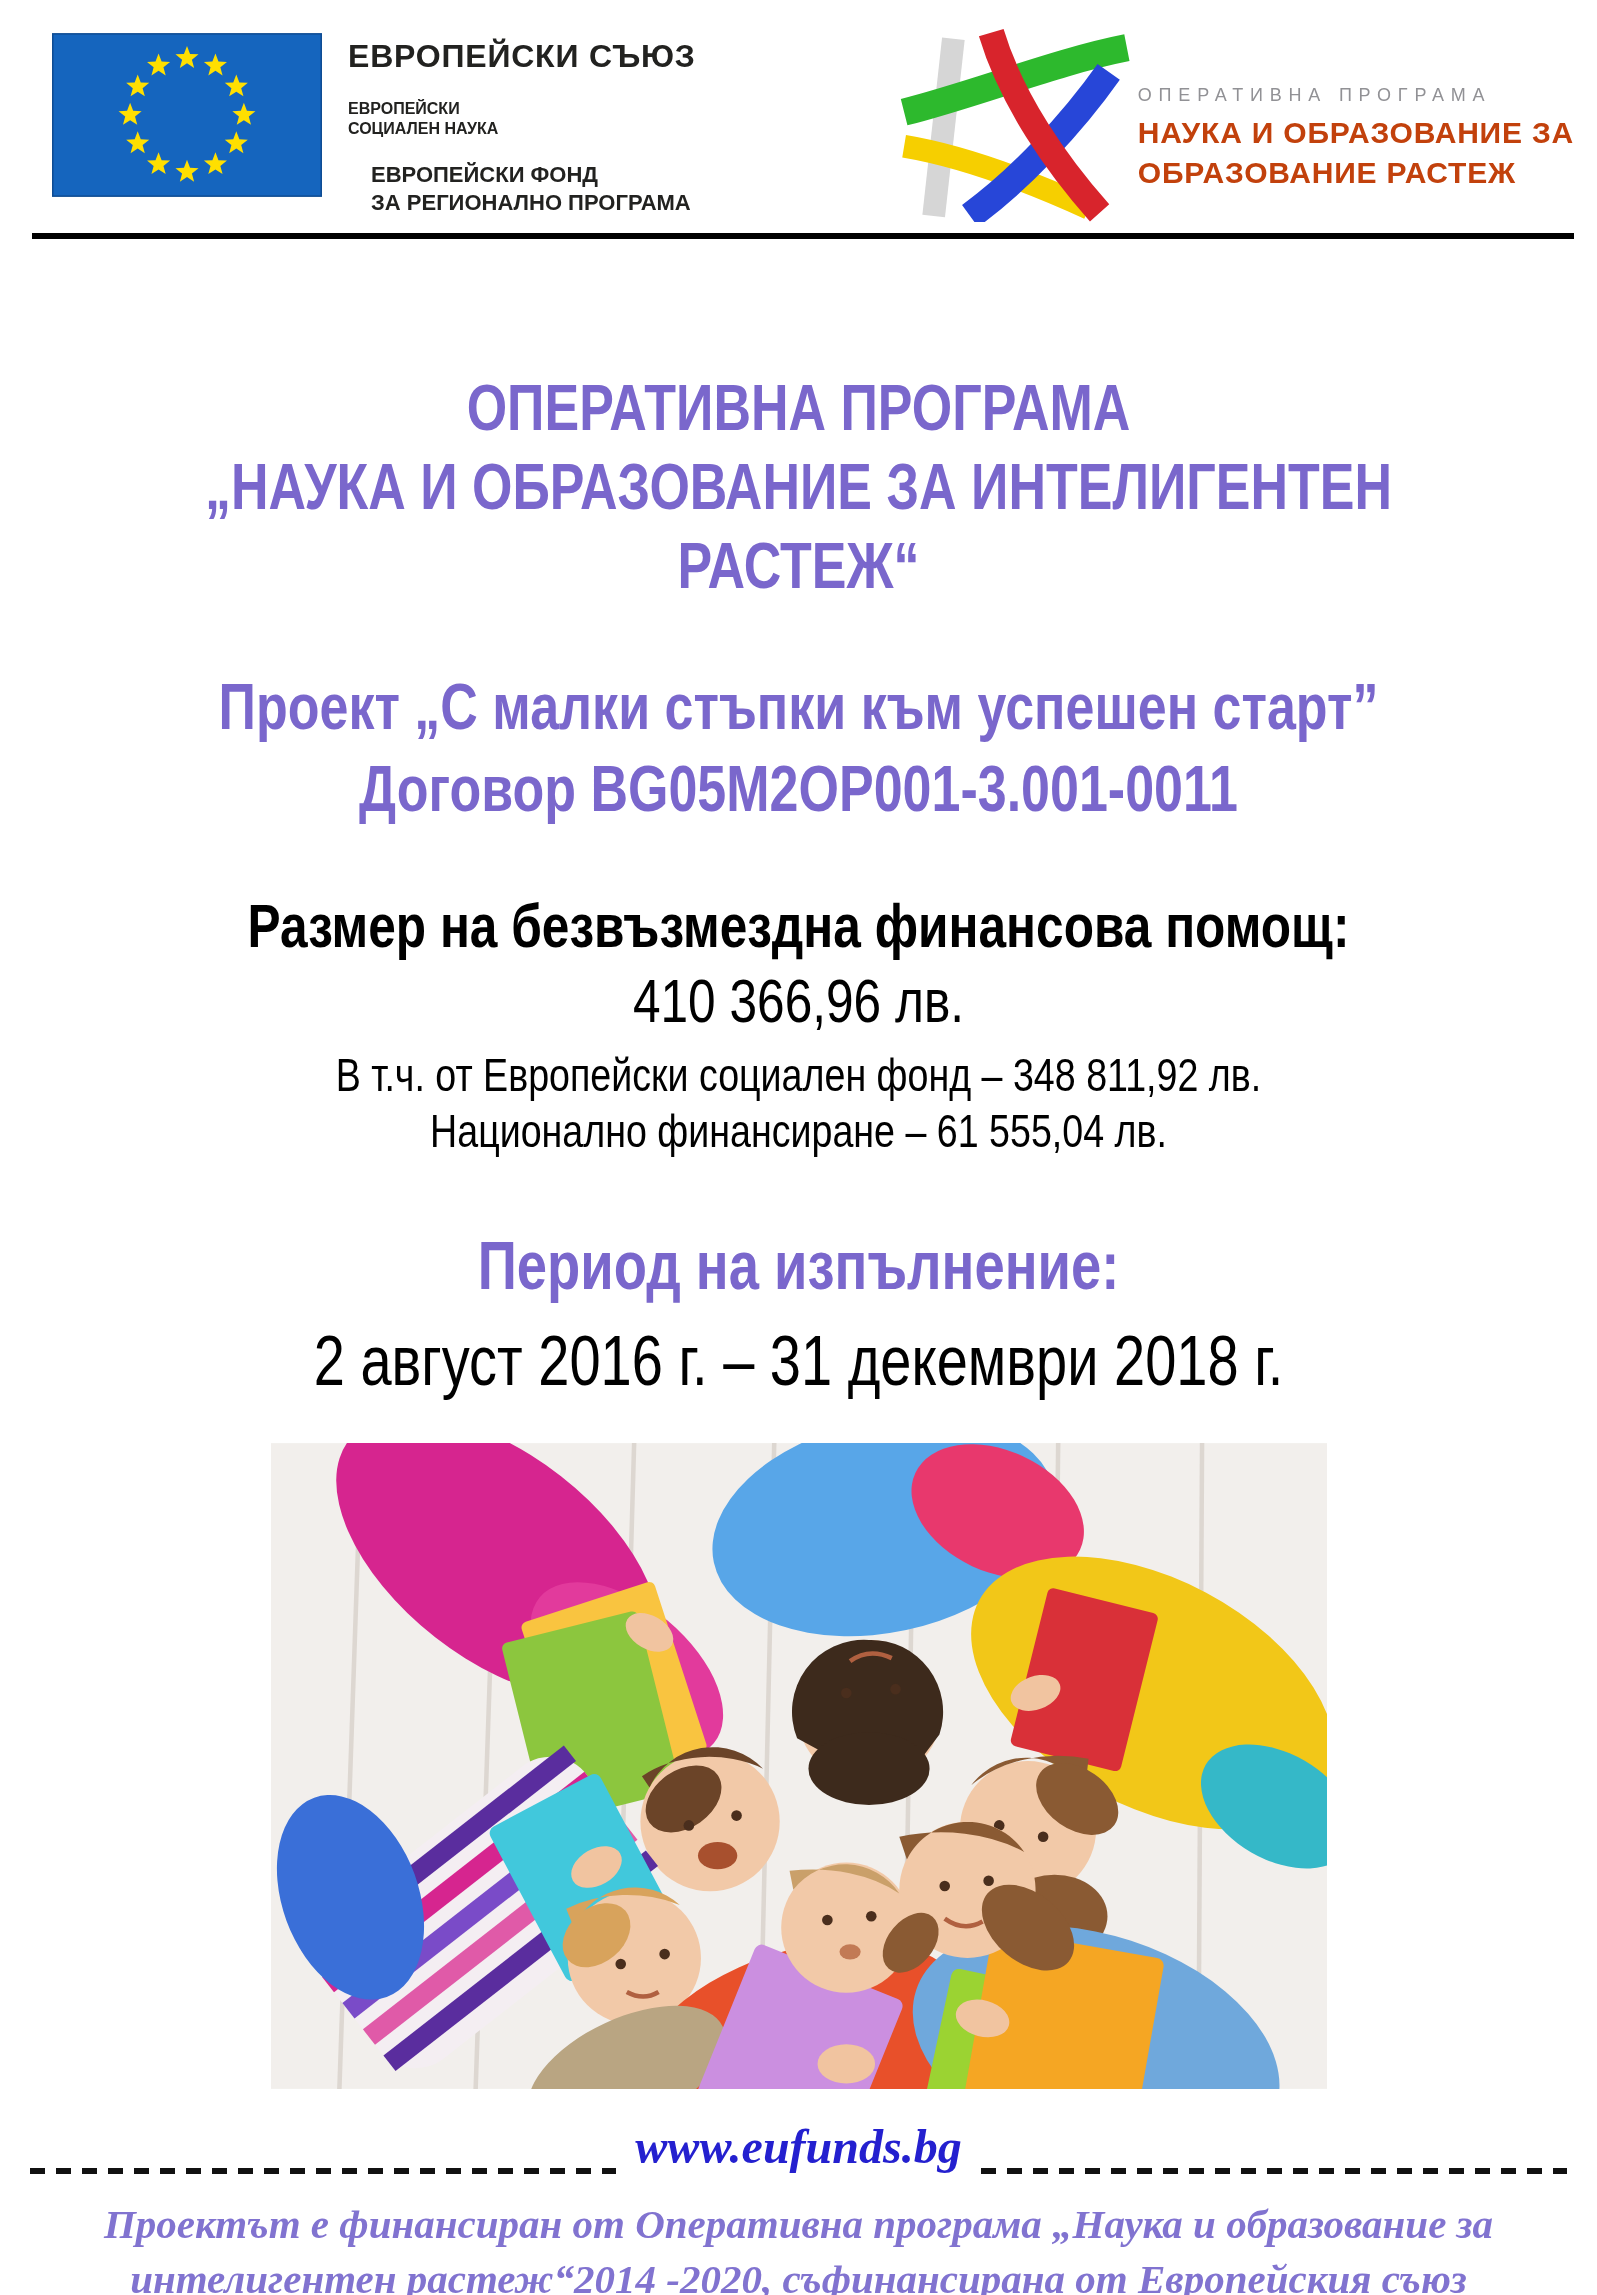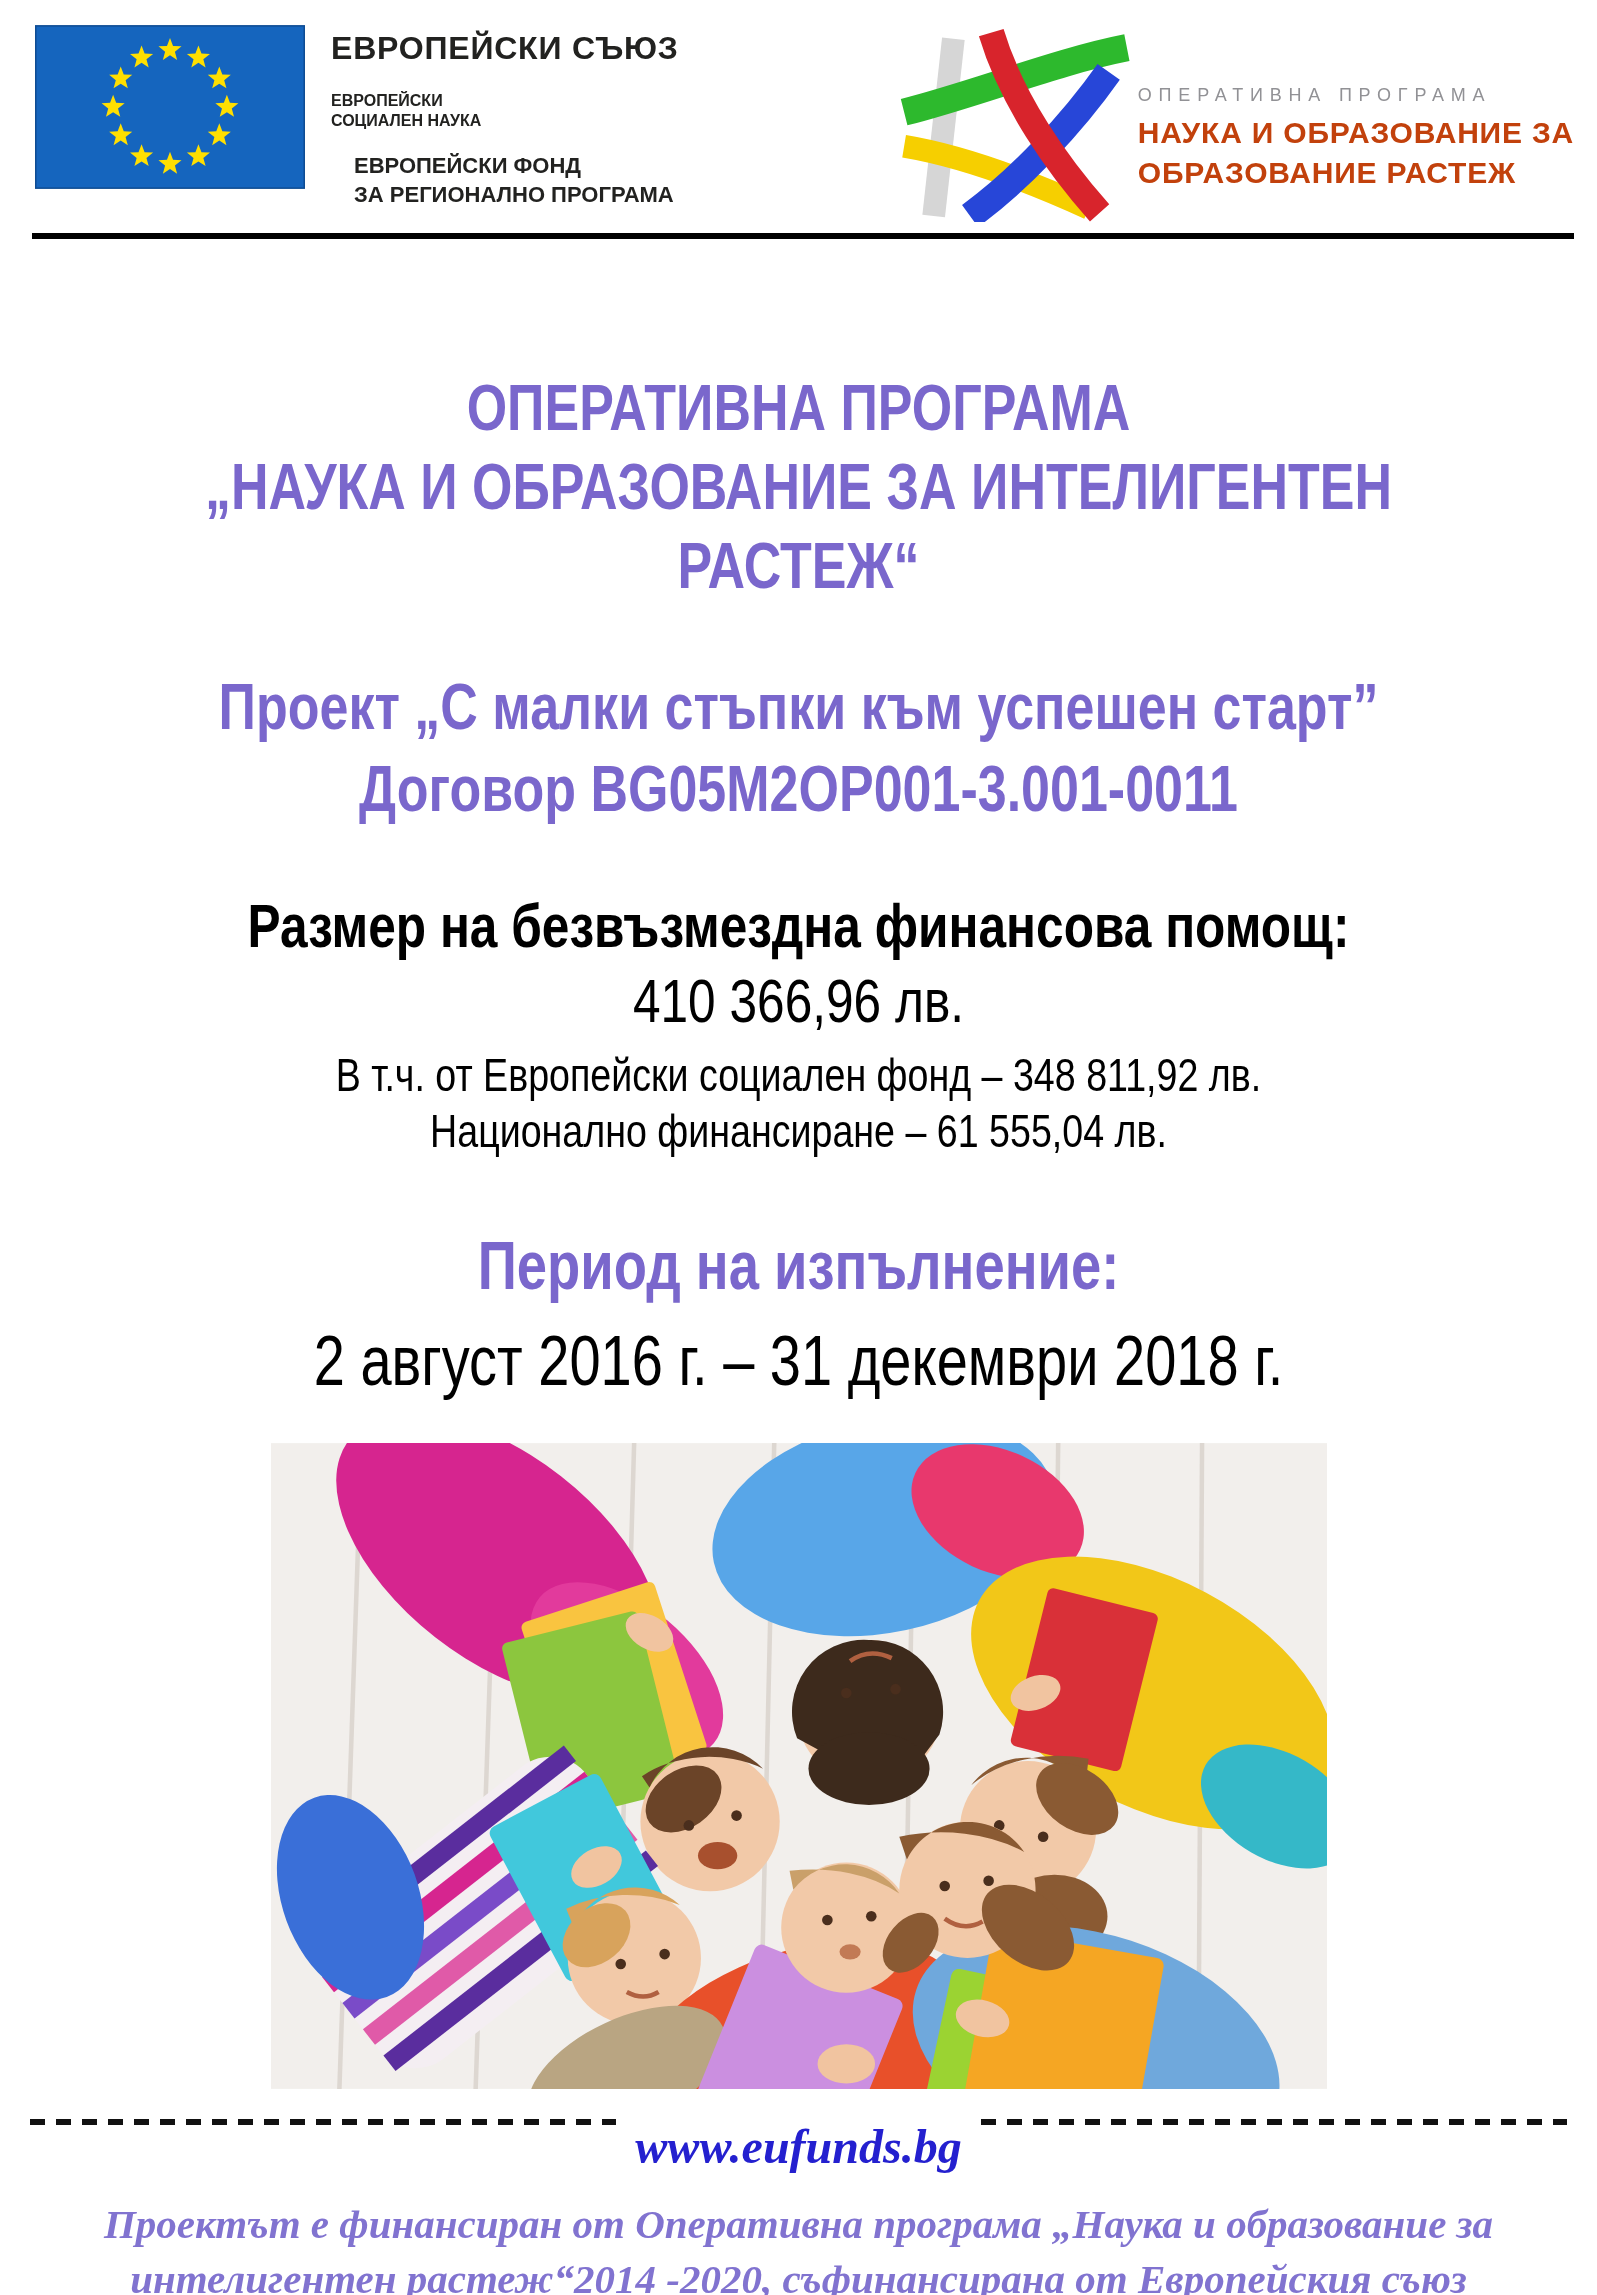--- a/index.html
+++ b/index.html
@@ -3,21 +3,21 @@
 <meta charset="utf-8">
 <style>
   * { margin:0; padding:0; box-sizing:border-box; }
   html,body { background:#ffffff; }
   body {
     width:1597px; height:2295px; overflow:hidden;
     font-family:"Liberation Sans", sans-serif;
     color:#000;
   }
   
-  .header { display:flex; align-items:flex-start; padding:25px 23px 0 35px; }
+  .header { display:flex; align-items:center; padding:25px 23px 0 52px; }
   .eu-left { display:flex; gap:26px; }
   .flag-wrap { flex:0 0 auto; }
   .eu-text { padding-top:4.5px; font-weight:bold; color:#222220; }
   .eu-title { font-size:32px; letter-spacing:0.8px; }
   .eu-sub { margin-top:24px; font-size:16px; line-height:1.28; }
   .eu-sub2 { margin-top:21px; font-size:22px; line-height:1.28;margin-left:23px; }
   .op-right { display:flex; align-items:center; margin-left:auto; gap:4.5px; }
   .op-text { padding-top:27px; }
   .op-small { font-size:18px; letter-spacing:6.8px; color:#919195; margin-bottom:7.6px; }
   .op-big { font-size:30px; font-weight:bold; color:#c2410c; line-height:1.32; letter-spacing:0.8px; }
@@ -33,21 +33,21 @@
   .grant-amount { font-size:62px; margin-top:4.5px; }
   .grant-sub { font-size:47px; line-height:1.18; margin-top:10.6px; }
   .period { margin-top:68px; }
   .period-heading { font-size:68px; font-weight:bold; }
   .period-value { font-size:70px; margin-top:16.7px; }
 
   
   .photo { width:1056px; height:646px; margin:42px auto 0; display:block; }
 
   
-  .eufunds-row { display:flex; align-items:flex-start; gap:19.7px; margin:30px 30px 0; }
+  .eufunds-row { display:flex; align-items:flex-end; gap:19.7px; margin:30px 30px 0; }
   .dash { flex:1; height:6px;
           background:repeating-linear-gradient(90deg,#111 0 15px,transparent 15px 26px); }
   .eufunds-link { font-family:"Liberation Serif", serif; font-style:italic; font-weight:bold;
                   font-size:48px; color:#2420cf; white-space:nowrap; }
   .disclaimer { margin-top:23px; text-align:center; font-family:"Liberation Serif", serif;
                 font-style:italic; font-weight:bold; font-size:41px; line-height:1.35;
                 color:#8173d0; }
 </style>
 </head>
 <body>

